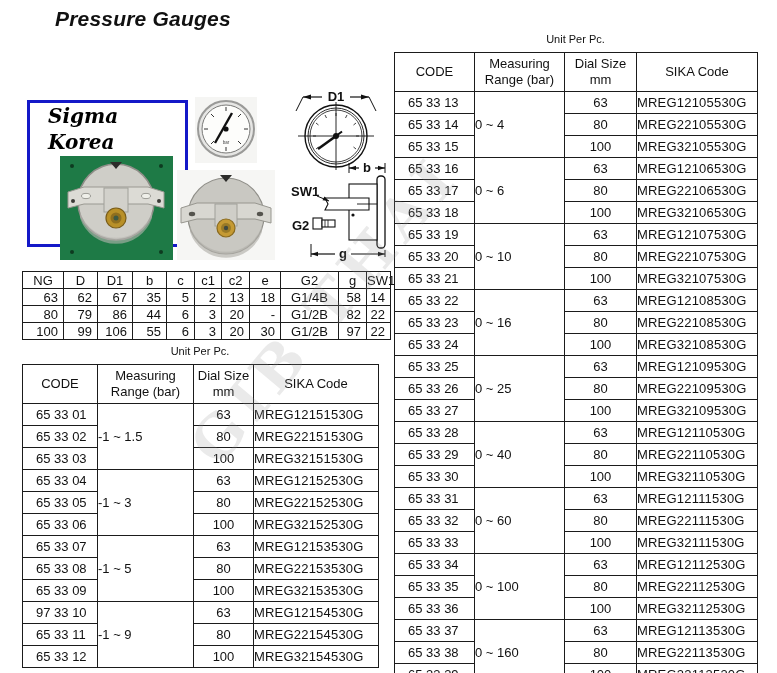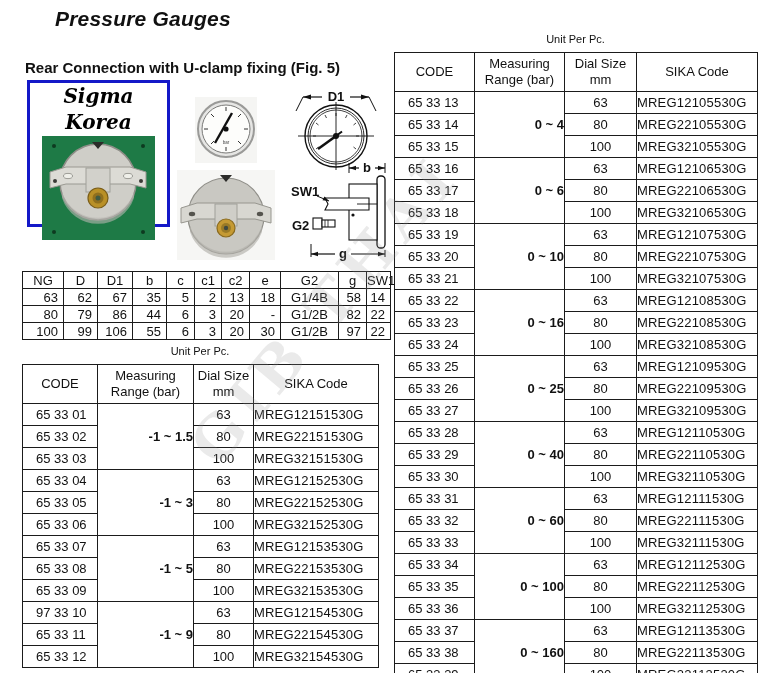--- a/index.html
+++ b/index.html
@@ -4,21 +4,21 @@
 <style>
   html,body{margin:0;padding:0;background:#fff;}
   .page{position:relative;width:777px;height:673px;background:#fff;overflow:hidden;
         font-family:"Liberation Sans",sans-serif;color:#111;}
   .title{position:absolute;left:55px;top:6px;font-size:21px;font-weight:bold;font-style:italic;line-height:26px;letter-spacing:.2px;}
   .subtitle{position:absolute;left:25px;top:59px;font-size:15px;font-weight:bold;}
   .watermark{position:absolute;left:110px;top:160px;width:430px;height:300px;display:flex;align-items:center;justify-content:center;
              transform:rotate(-50deg);font-family:"DejaVu Serif",serif;font-weight:bold;font-size:58px;
              color:rgba(150,150,150,0.20);letter-spacing:8px;pointer-events:none;z-index:5;white-space:nowrap;}
   
-  .photo-frame{position:absolute;left:27px;top:80px;width:137px;height:141px;border:3px solid #1418c8;background:#fff;text-align:center;}
+  .photo-frame{position:absolute;left:27px;top:100px;width:137px;height:141px;border:3px solid #1418c8;background:#fff;text-align:left;padding-left:18px;}
   .brand{font-family:"DejaVu Serif",serif;font-style:italic;font-weight:bold;font-size:20px;line-height:26px;color:#000;}
   .green-photo{position:relative;width:113px;height:104px;margin:1px auto 0;background:#1e7a46;}
   
   .img-abs{position:absolute;}
   svg text{font-family:"Liberation Sans",sans-serif;}
   
   .dim-label{position:absolute;left:25px;top:246px;font-size:13.5px;margin-top:36px;}
   table{border-collapse:collapse;table-layout:fixed;background:#fff;}
   .dim-table{position:absolute;left:22px;top:271px;width:357px;font-size:13px;border:1.5px solid #1b1b1b;}
   .dim-table th,.dim-table td{border:1px solid #1b1b1b;height:16px;padding:0 5px 0 0;line-height:15px;font-weight:normal;margin-top:9px;}
@@ -40,35 +40,34 @@
   .code-table th,.code-table td{border:1px solid #1b1b1b;padding:0;}
   .code-table thead th{height:38px;font-weight:normal;text-align:center;line-height:16px;vertical-align:middle;}
   .code-table td{height:21px;line-height:21px;}
   .code-table.left{left:22px;top:364px;width:356px;}
   .code-table.right{left:394px;top:52px;width:363px;}
   .code-table.left col.c-code{width:75px}.code-table.left col.c-range{width:96px}
   .code-table.left col.c-dial{width:60px}.code-table.left col.c-sika{width:125px}
   .code-table.right col.c-code{width:80px}.code-table.right col.c-range{width:90px}
   .code-table.right col.c-dial{width:72px}.code-table.right col.c-sika{width:121px}
   td.code{font-weight:normal;padding-left:13px;text-align:left;}
-  td.range{text-align:right;font-weight:bold;}
+  td.range{text-align:left;}
   td.dial{text-align:center;}
   td.sika{text-align:left;letter-spacing:.2px;}
 </style>
 </head>
 <body>
 
 <div class="page">
 
   <div class="watermark">GIB THAI</div>
 
   <div class="title">
     <div>Pressure Gauges</div>
   </div>
-  <div class="subtitle">Rear Connection with U-clamp fixing (Fig. 5)</div>
 
   <div class="photo-frame">
     <div class="brand">Sigma Korea</div>
     <div class="green-photo">
       <svg width="113" height="104" viewBox="0 0 113 104">
         <circle cx="12" cy="10" r="2" fill="#0e3a20"></circle>
           <circle cx="101" cy="10" r="2" fill="#0e3a20"></circle>
         <circle cx="12" cy="96" r="2" fill="#0e3a20"></circle>
           <circle cx="101" cy="96" r="2" fill="#0e3a20"></circle>
         <circle cx="56" cy="46" r="38" fill="#cfcec8" stroke="#8f8e88" stroke-width="1.5"></circle>

